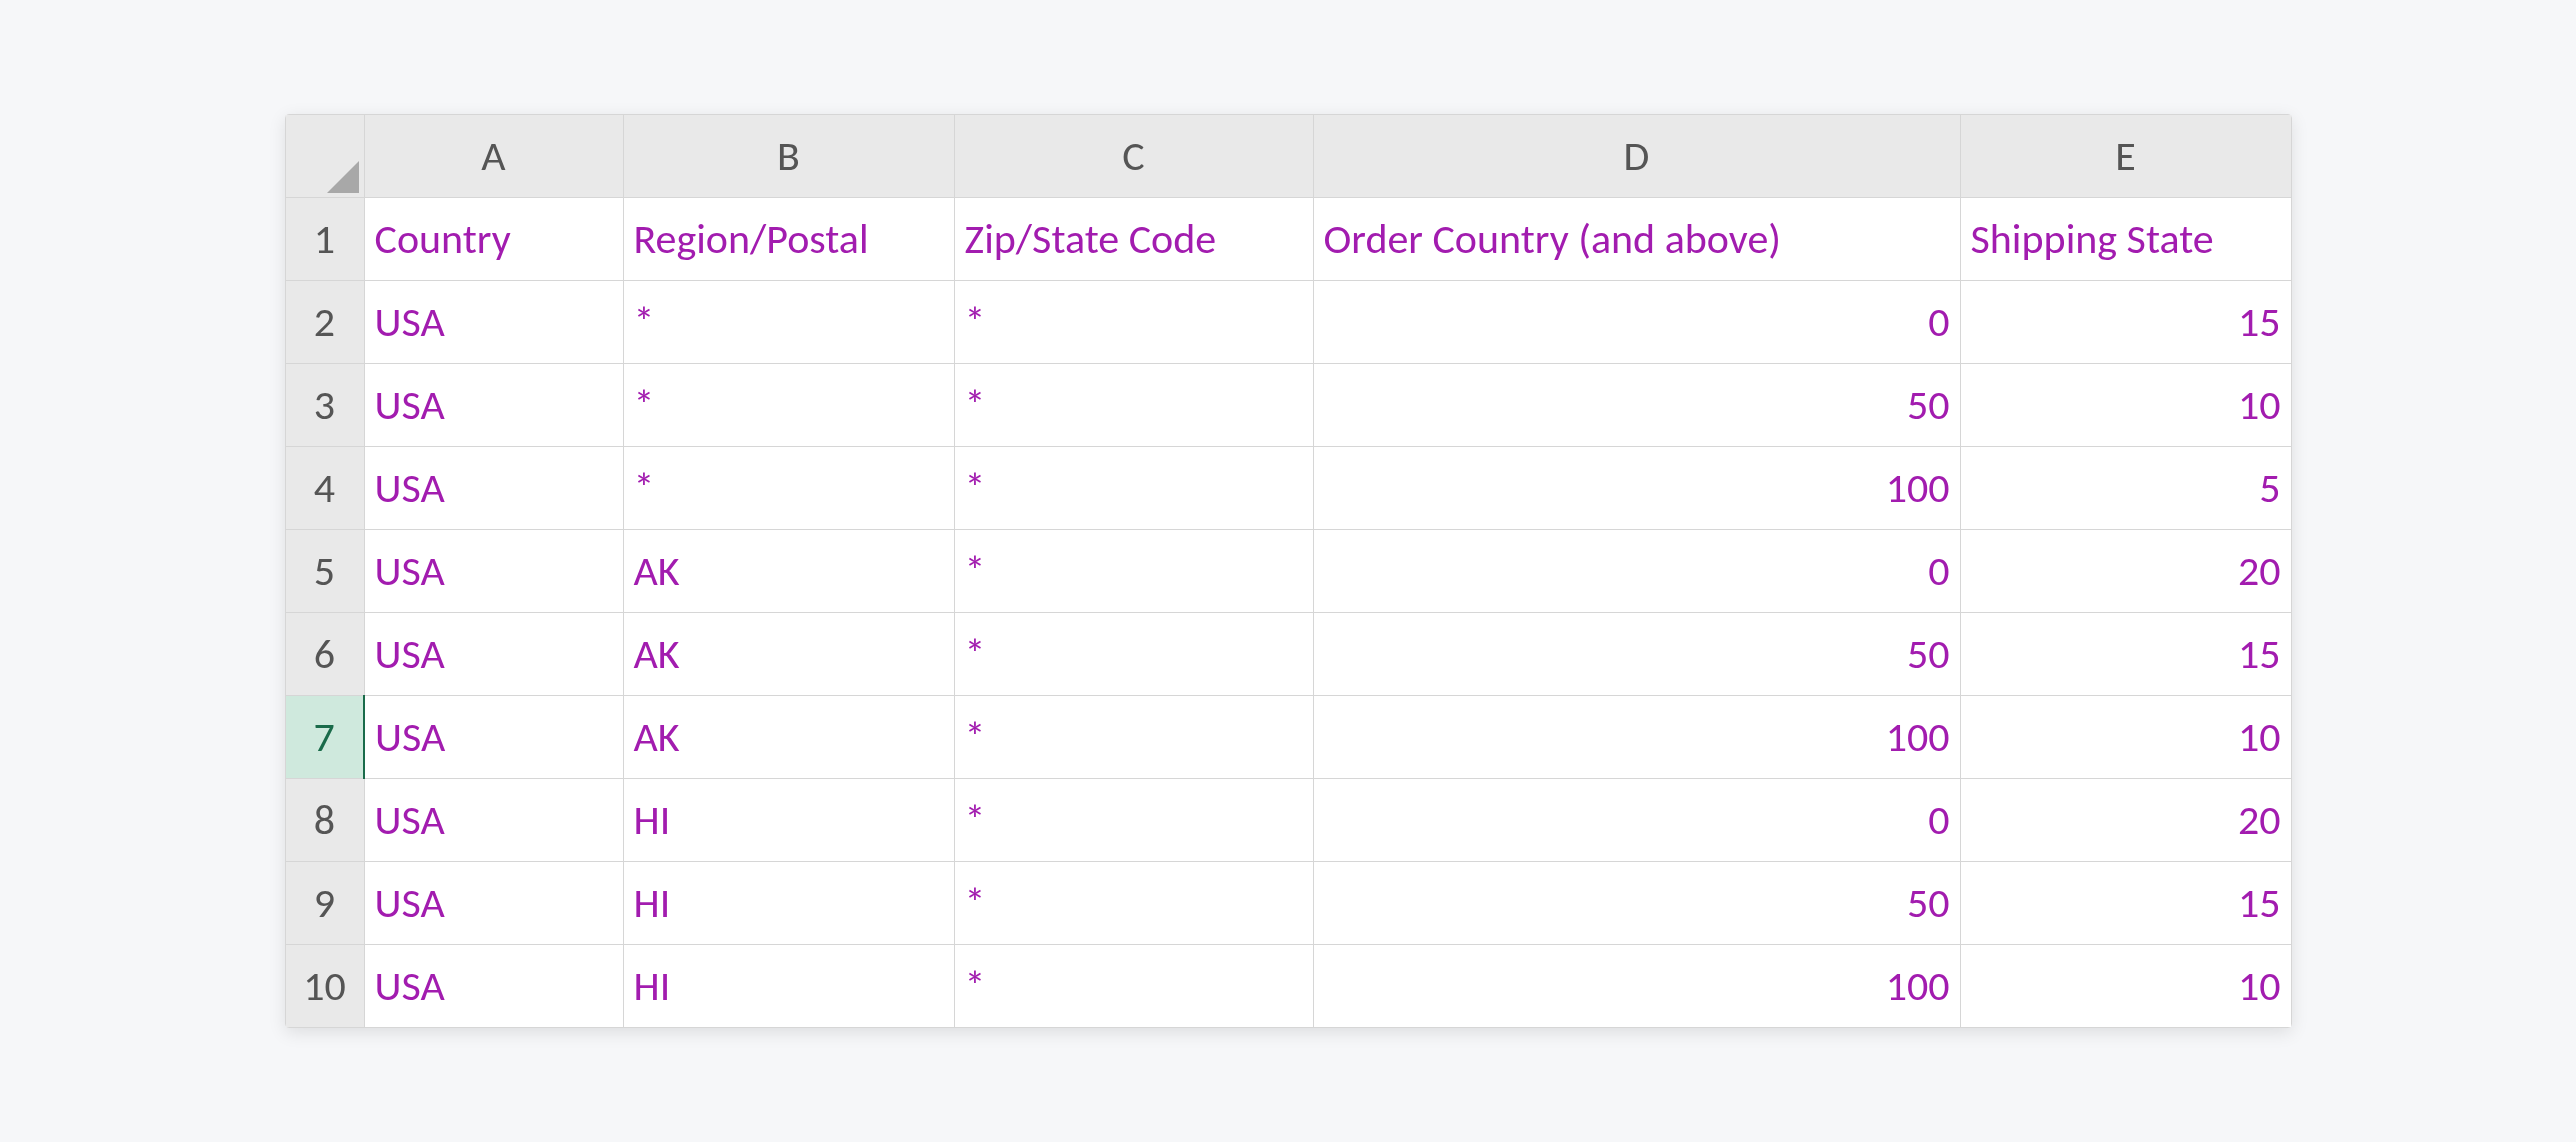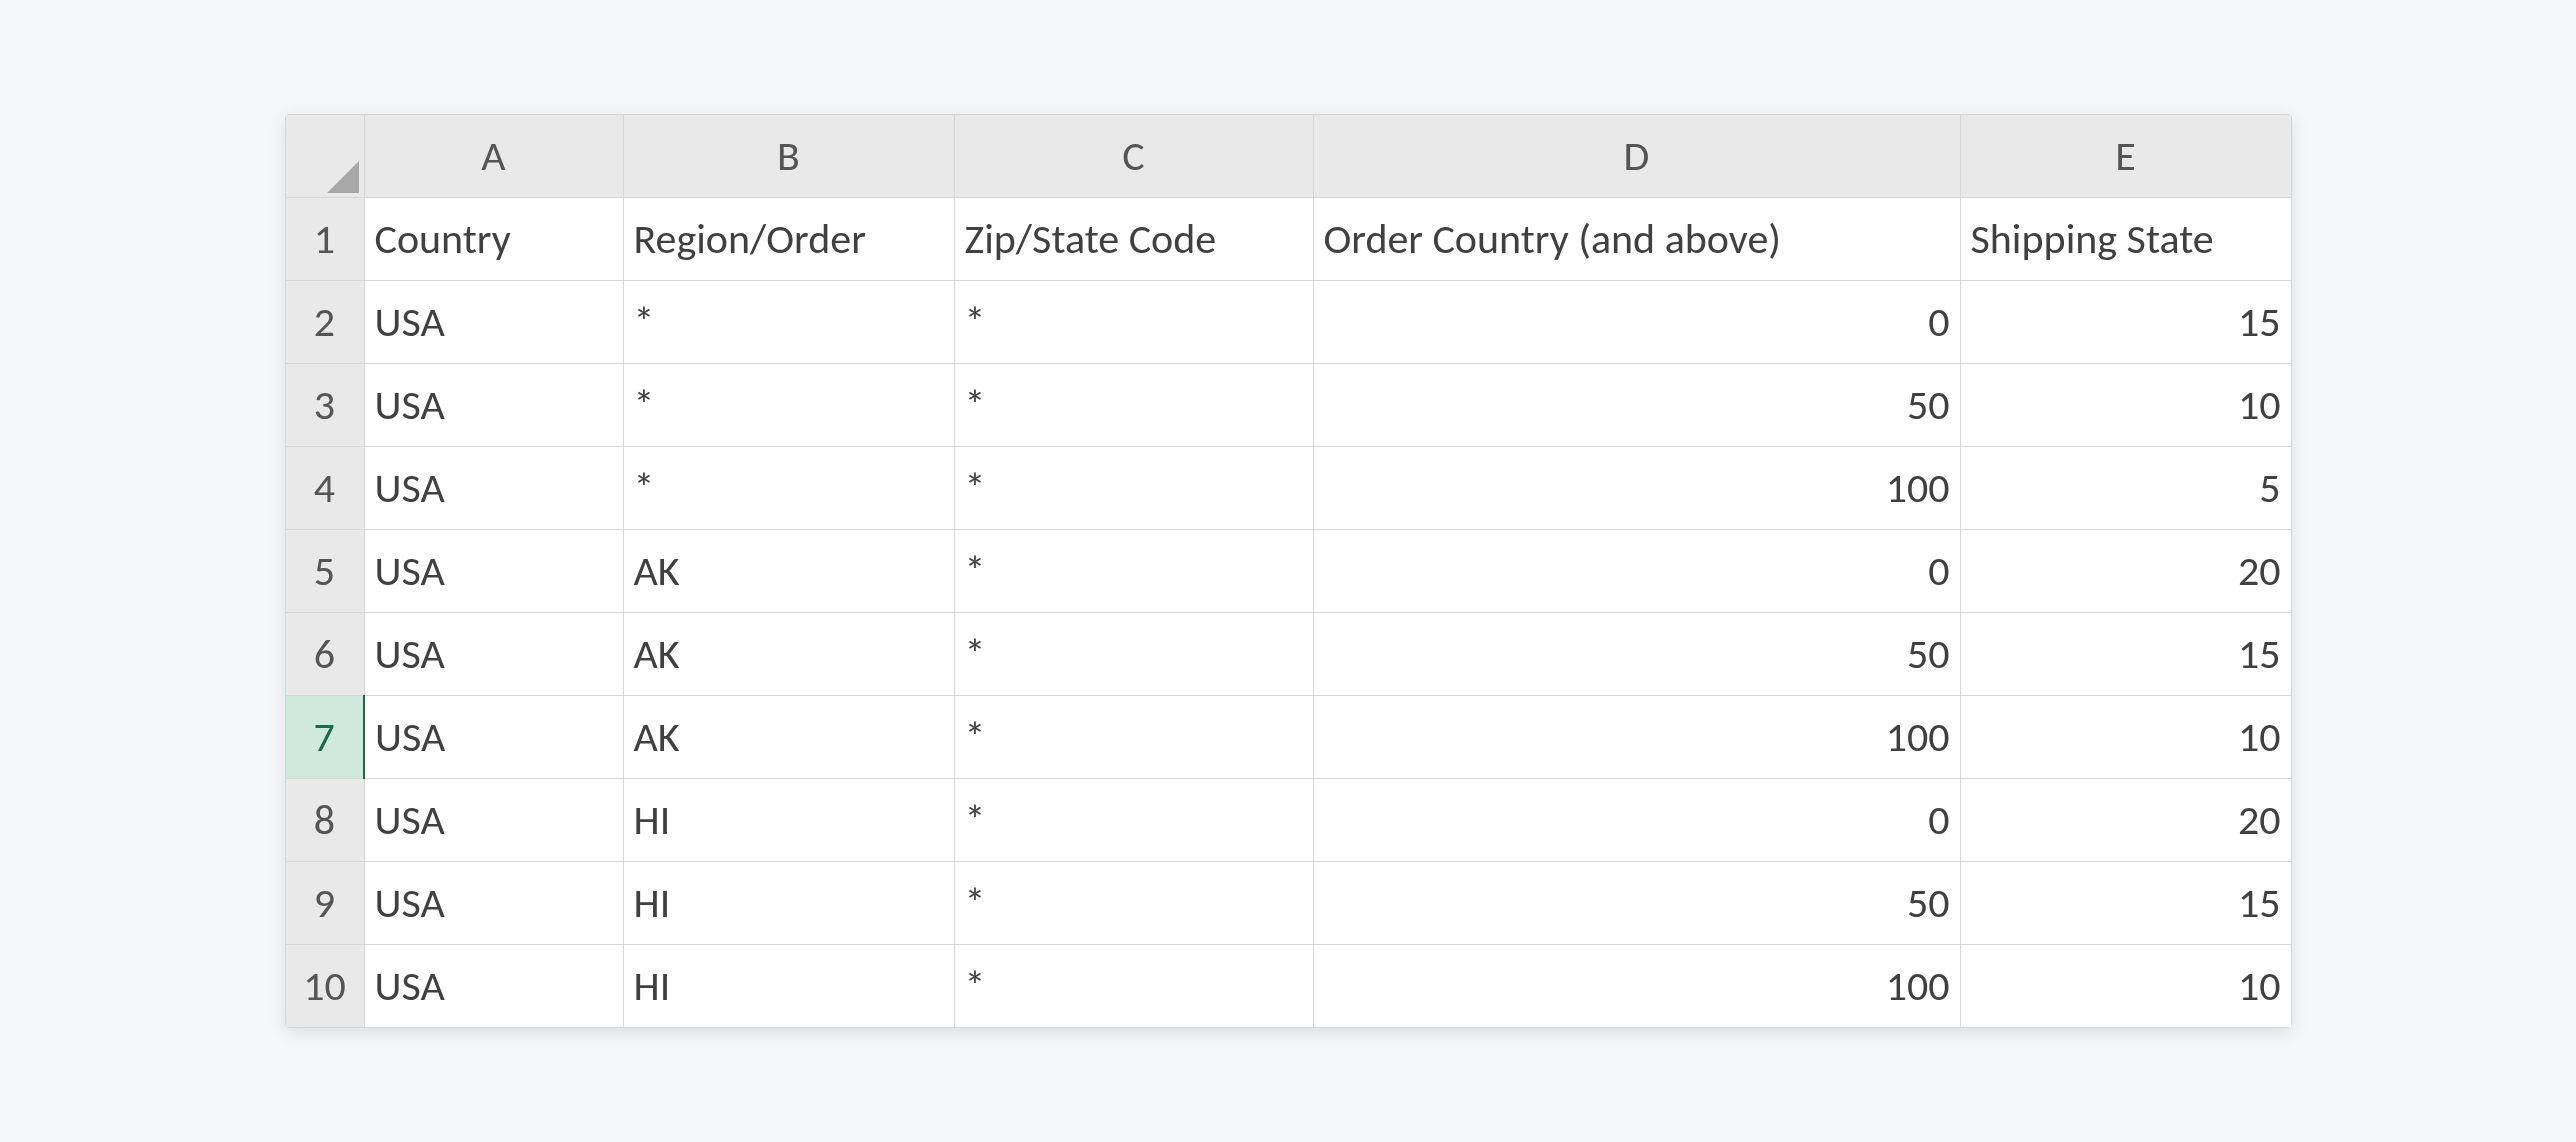--- a/index.html
+++ b/index.html
@@ -68,21 +68,21 @@
     color: #555;
     text-align: center;
     font-weight: 400;
   }
   .rowhdr.selected {
     background: #cfe9dd;
     color: #1a6b4a;
     border-right: 2.9px solid #1a6b4a;
   }
   
-  .cell { background: #ffffff; color: #404040; }
+  .cell { background: #ffffff; color: #a21caf; }
   .cell.left { text-align: left; }
   .cell.right { text-align: right; }
   
 </style>
 </head>
 <body>
 
 <div class="stage">
   <div class="sheet">
     <table>
@@ -105,21 +105,21 @@
         <th class="colhdr"><span>A</span></th>
         <th class="colhdr"><span>B</span></th>
         <th class="colhdr"><span>C</span></th>
         <th class="colhdr"><span>D</span></th>
         <th class="colhdr"><span>E</span></th>
       </tr>
 
       <tr>
         <th class="rowhdr"><span>1</span></th>
         <td class="cell left"><span>Country</span></td>
-        <td class="cell left"><span>Region/Order</span></td>
+        <td class="cell left"><span>Region/Postal</span></td>
         <td class="cell left"><span>Zip/State Code</span></td>
         <td class="cell left"><span>Order Country (and above)</span></td>
         <td class="cell left"><span>Shipping State</span></td>
       </tr>
 
       <tr>
         <th class="rowhdr"><span>2</span></th>
         <td class="cell left"><span>USA</span></td>
         <td class="cell left"><span>*</span></td>
         <td class="cell left"><span>*</span></td>

